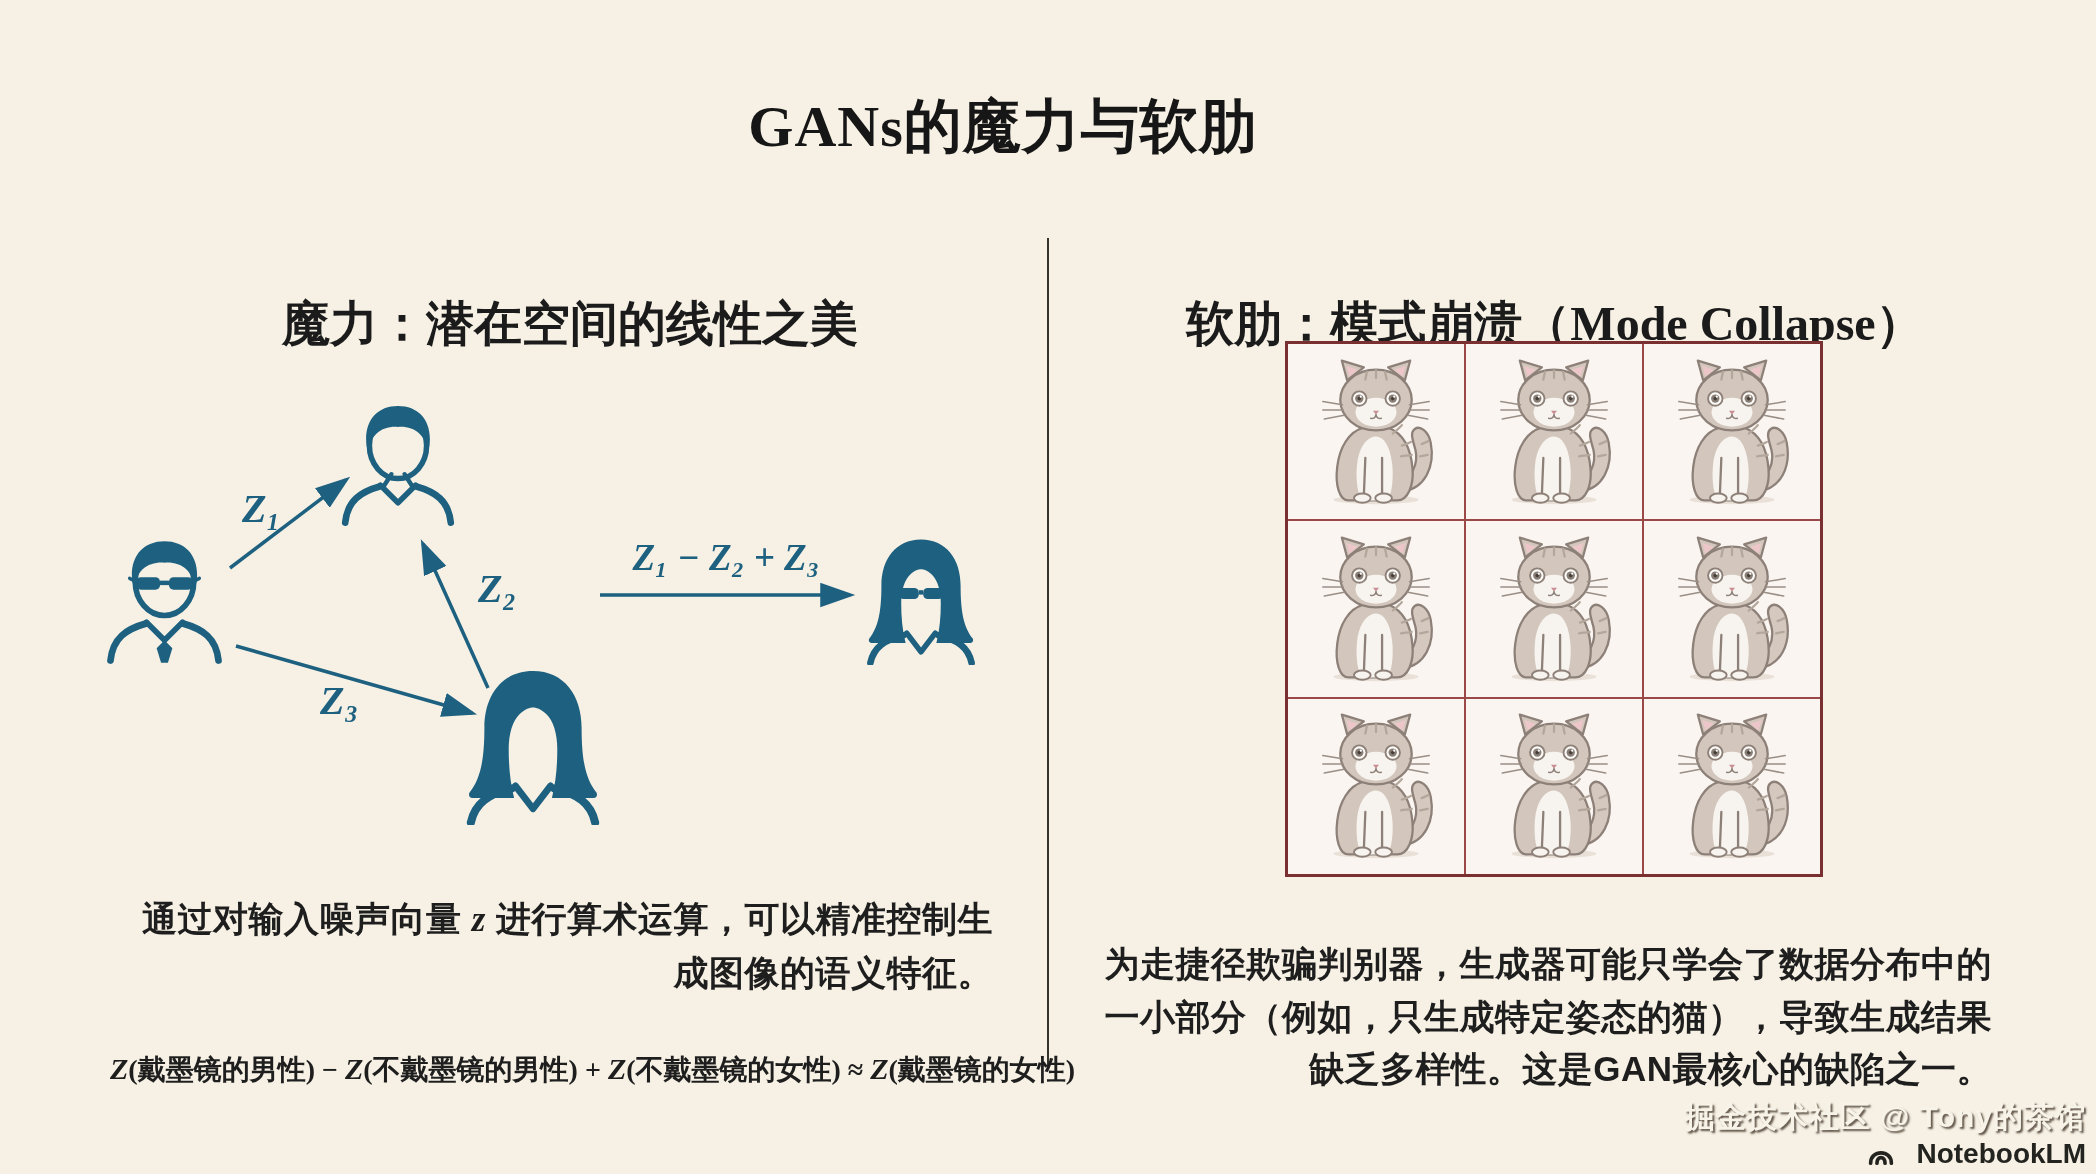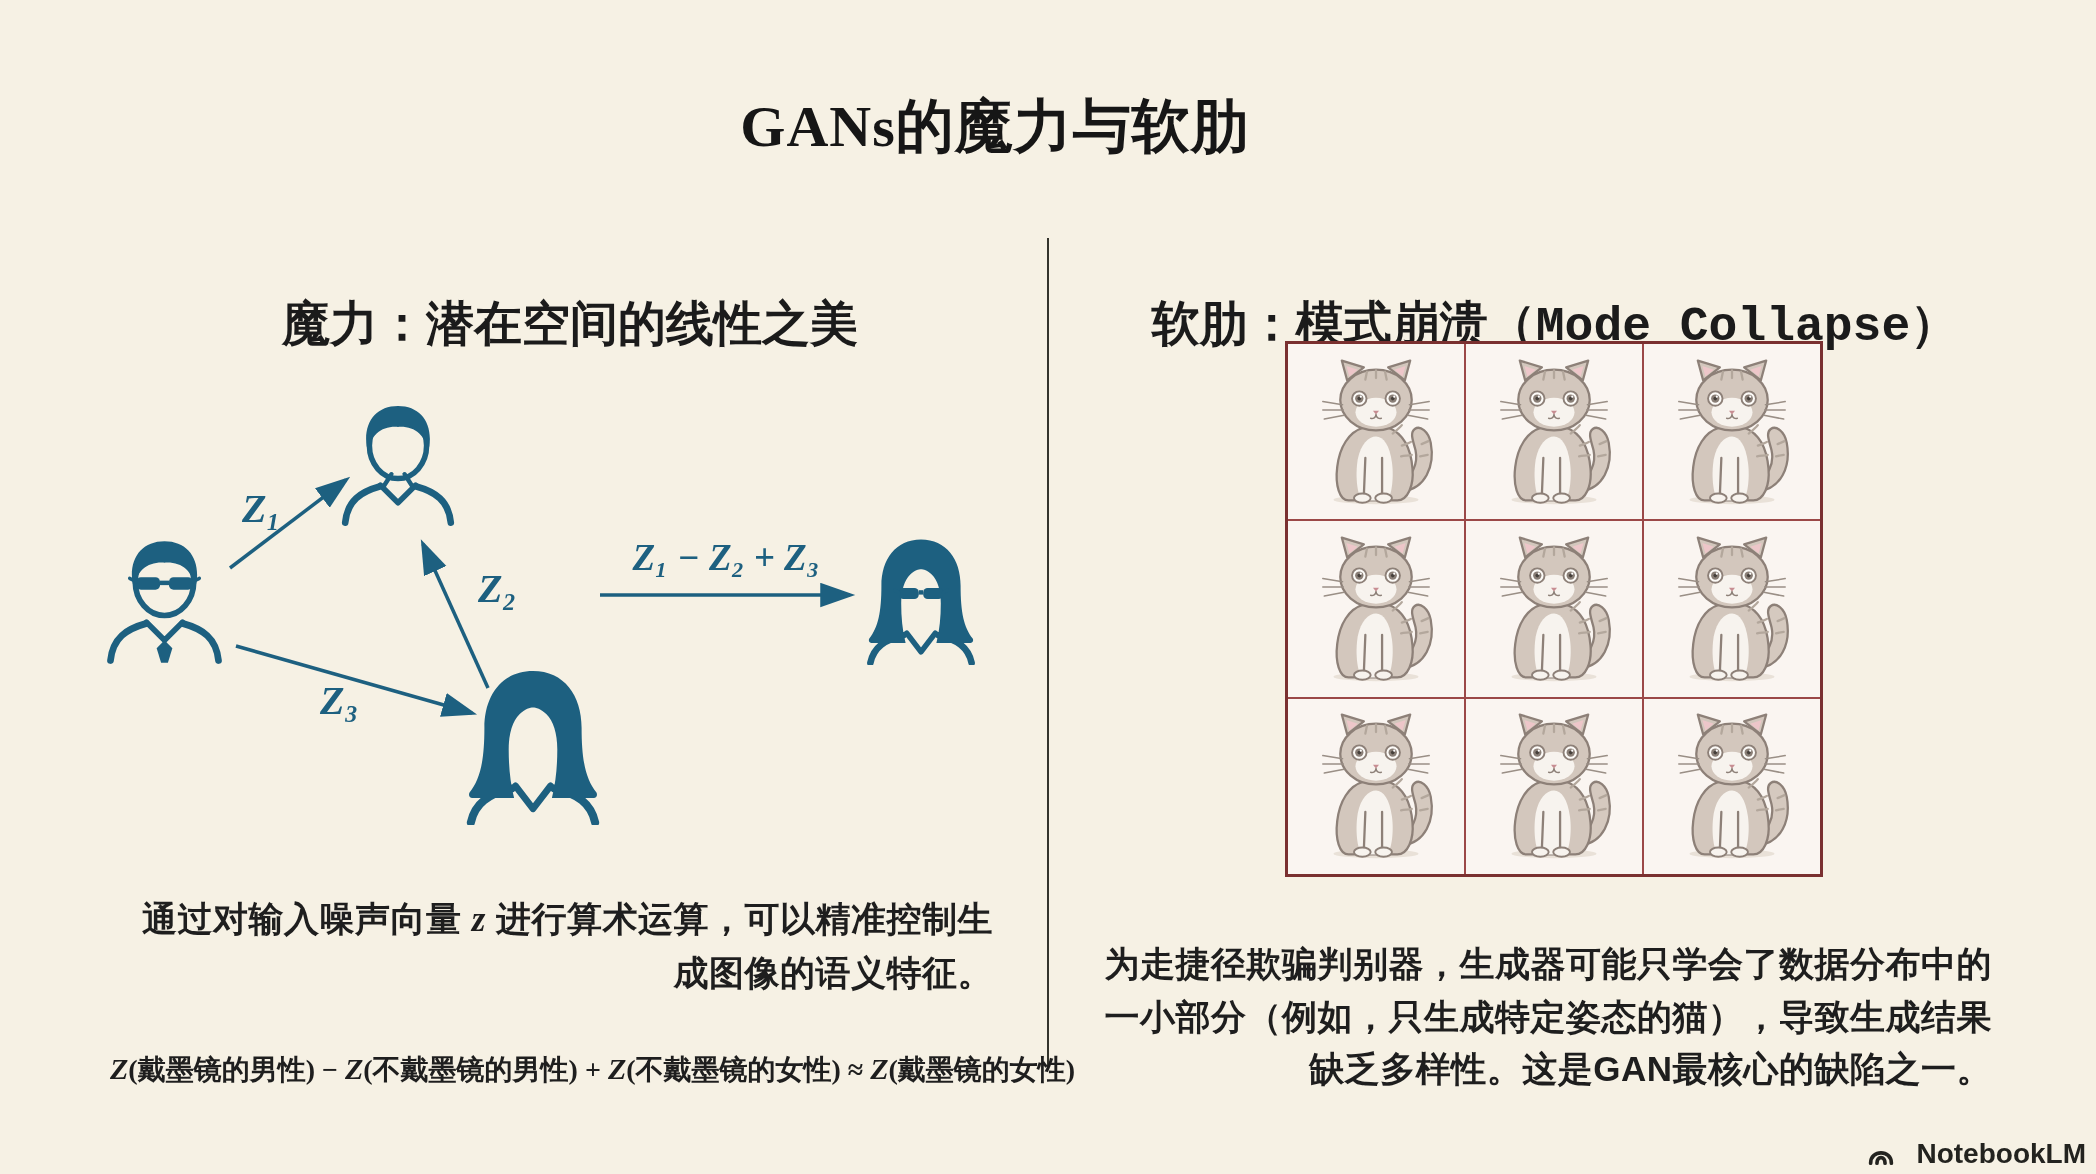--- a/index.html
+++ b/index.html
@@ -3,31 +3,31 @@
 <meta charset="utf-8">
 <style>
   html,body{margin:0;padding:0;}
   body{
     width:2096px;height:1174px;position:relative;overflow:hidden;
     background:#f6f1e4;
     font-family:"Liberation Sans","DejaVu Sans",sans-serif;
     color:#1b1b1b;
   }
   .title{
-    position:absolute;top:88px;left:0;width:1990px;text-align:center;
+    position:absolute;top:88px;left:8px;width:1990px;text-align:center;
     font-family:"Liberation Serif","DejaVu Serif",serif;
     font-size:58px;font-weight:700;color:#161616;letter-spacing:1px;
   }
   .heading{
     position:absolute;top:252px;height:60px;
     font-family:"Liberation Serif","DejaVu Serif",serif;
     font-size:48px;font-weight:700;color:#1b1b1b;text-align:center;white-space:nowrap;margin-top:40px;
   }
   .heading.left{left:110px;width:920px;}
-  .heading.right{left:1095px;width:920px;font-family:Liberation Mono, monospace;}
+  .heading.right{left:1095px;width:920px;}
   .divider{
     position:absolute;left:1047px;top:238px;width:2px;height:828px;
     background:#34342c;
   }
   .diagram{position:absolute;left:2px;top:370px;width:1208px;height:530px;}
   .svg-label{
     font-family:"Liberation Serif","DejaVu Serif",serif;
     font-style:italic;font-weight:700;
   }
   .para{
@@ -237,20 +237,21 @@
     </div>
   </div>
 
 <div class="para para-left"><span>通过对输入噪声向量 </span><span class="var">z</span><span> 进行算术运算，可以精准控制生成图像的语义特征。</span></div>
 
 <div class="equation"><span class="var">Z</span><span>(戴墨镜的男性) − </span><span class="var">Z</span><span>(不戴墨镜的男性) + </span><span class="var">Z</span><span>(不戴墨镜的女性) ≈ </span><span class="var">Z</span><span>(戴墨镜的女性)</span></div>
 
 <div class="para para-right">为走捷径欺骗判别器，生成器可能只学会了数据分布中的一小部分（例如，只生成特定姿态的猫），导致生成结果缺乏多样性。这是GAN最核心的缺陷之一。</div>
 
 <div class="watermark">
+  <div class="wm-community">掘金技术社区 @ Tony的茶馆</div>
   <div class="wm-brand">
     <svg width="30" height="30" viewBox="0 0 26 26">
       <path d="M4,21 C4,9 22,9 22,21" fill="none" stroke="#23231f" stroke-width="3.2" stroke-linecap="round"></path>
       <path d="M9.5,21 C9.5,14.5 16.5,14.5 16.5,21" fill="none" stroke="#23231f" stroke-width="3.2" stroke-linecap="round"></path>
     </svg>
     <span>NotebookLM</span>
   </div>
 </div>
 
 </body></html>

